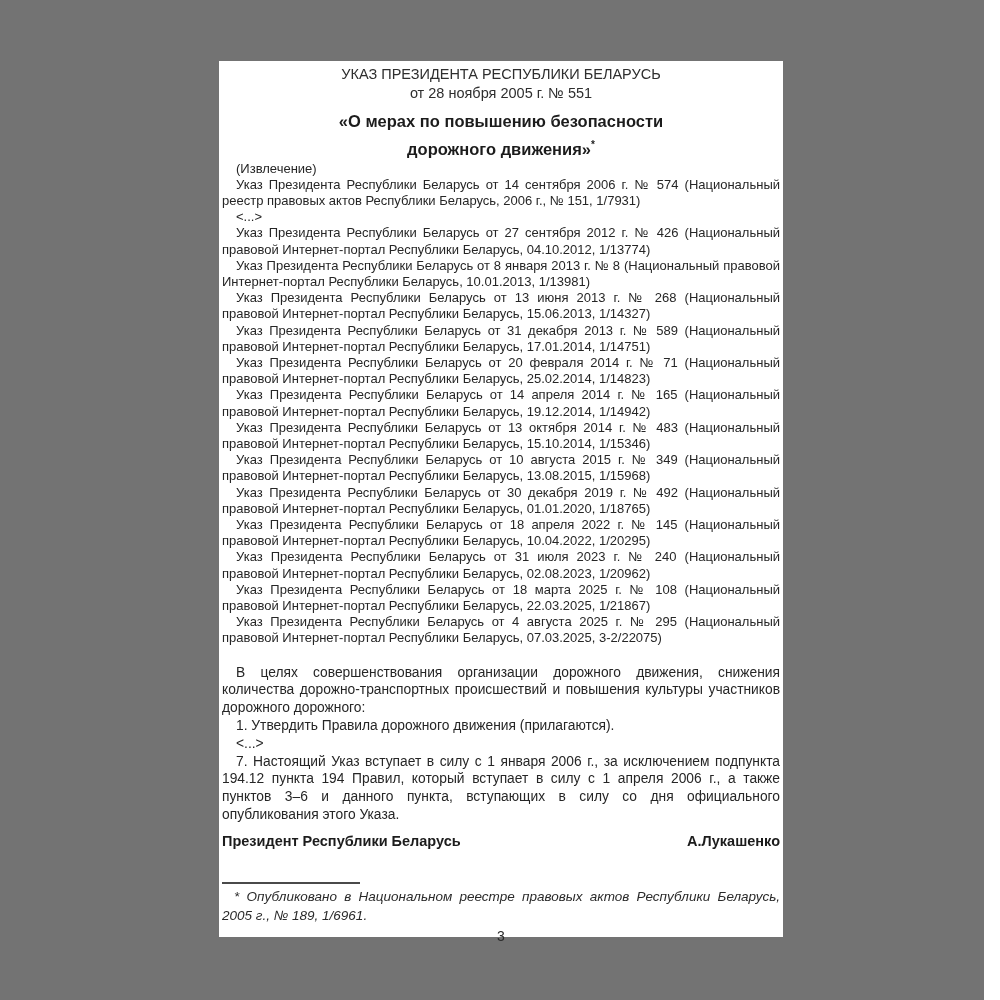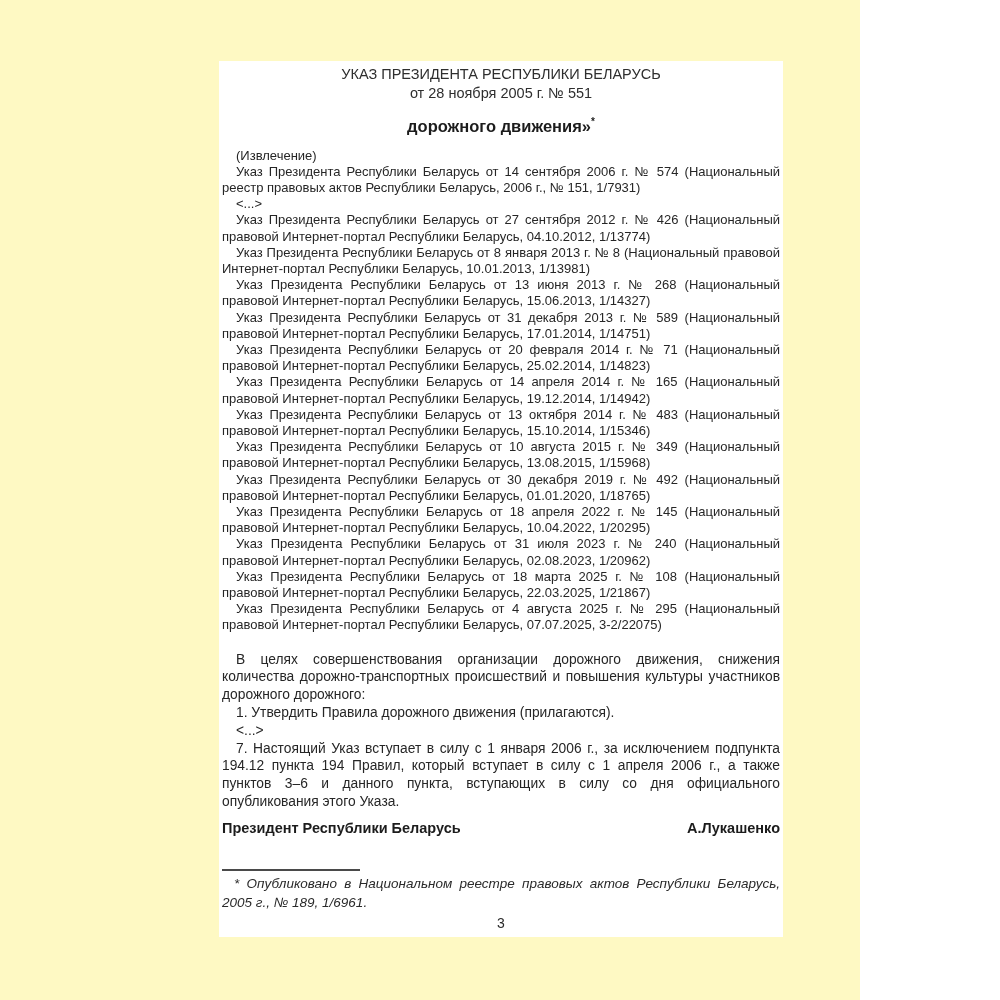--- a/index.html
+++ b/index.html
@@ -1,21 +1,21 @@
 <!DOCTYPE html>
 <html lang="ru"><head>
 <meta charset="utf-8">
 <style>
   * { box-sizing: border-box; }
   html, body { margin: 0; padding: 0; background: #ffffff; }
   .canvas {
     position: relative;
-    width: 860px;
+    width: 984px;
     height: 1000px;
-    background: #fef9c3;
+    background: #737373;
     overflow: hidden;
     font-family: "Liberation Sans", sans-serif;
   }
   .paper {
     position: absolute;
     left: 219px;
     top: 61px;
     width: 564px;
     height: 876px;
     background: #ffffff;
@@ -32,21 +32,20 @@
   .doc-title {
     margin-top: 7px;
     text-align: center;
     font-weight: bold;
     font-size: 16.5px;
     line-height: 23px;
     color: #1c1c1c;
   }
   .doc-title sup { font-size: 10px; }
   .list-section {
-    margin-top: 10px;
     font-size: 13px;
     line-height: 16.2px;
   }
   .list-section p {
     margin: 0;
     text-align: justify;
     text-indent: 14px;
   }
   .main-section {
     margin-top: 17px;
@@ -96,20 +95,21 @@
 
 <div class="canvas">
   <div class="paper">
 
     <div class="doc-header">
       <div>УКАЗ ПРЕЗИДЕНТА РЕСПУБЛИКИ БЕЛАРУСЬ</div>
       <div>от 28 ноября 2005 г. № 551</div>
     </div>
 
     <div class="doc-title">
+      <div>«О мерах по повышению безопасности</div>
       <div><span>дорожного движения»</span><sup>*</sup></div>
     </div>
 
     <div class="list-section">
       <p>(Извлечение)</p>
       <div>
 
       <p>Указ Президента Республики Беларусь от 14 сентября 2006 г. № 574 (Национальный реестр правовых актов Республики Беларусь, 2006 г., № 151, 1/7931)</p>
           <p>&lt;...&gt;</p>
           <p>Указ Президента Республики Беларусь от 27 сентября 2012 г. № 426 (Национальный правовой Интернет-портал Республики Беларусь, 04.10.2012, 1/13774)</p>
@@ -117,21 +117,21 @@
           <p>Указ Президента Республики Беларусь от 13 июня 2013 г. № 268 (Национальный правовой Интернет-портал Республики Беларусь, 15.06.2013, 1/14327)</p>
           <p>Указ Президента Республики Беларусь от 31 декабря 2013 г. № 589 (Национальный правовой Интернет-портал Республики Беларусь, 17.01.2014, 1/14751)</p>
           <p>Указ Президента Республики Беларусь от 20 февраля 2014 г. № 71 (Национальный правовой Интернет-портал Республики Беларусь, 25.02.2014, 1/14823)</p>
           <p>Указ Президента Республики Беларусь от 14 апреля 2014 г. № 165 (Национальный правовой Интернет-портал Республики Беларусь, 19.12.2014, 1/14942)</p>
           <p>Указ Президента Республики Беларусь от 13 октября 2014 г. № 483 (Национальный правовой Интернет-портал Республики Беларусь, 15.10.2014, 1/15346)</p>
           <p>Указ Президента Республики Беларусь от 10 августа 2015 г. № 349 (Национальный правовой Интернет-портал Республики Беларусь, 13.08.2015, 1/15968)</p>
           <p>Указ Президента Республики Беларусь от 30 декабря 2019 г. № 492 (Национальный правовой Интернет-портал Республики Беларусь, 01.01.2020, 1/18765)</p>
           <p>Указ Президента Республики Беларусь от 18 апреля 2022 г. № 145 (Национальный правовой Интернет-портал Республики Беларусь, 10.04.2022, 1/20295)</p>
           <p>Указ Президента Республики Беларусь от 31 июля 2023 г. № 240 (Национальный правовой Интернет-портал Республики Беларусь, 02.08.2023, 1/20962)</p>
           <p>Указ Президента Республики Беларусь от 18 марта 2025 г. № 108 (Национальный правовой Интернет-портал Республики Беларусь, 22.03.2025, 1/21867)</p>
-          <p>Указ Президента Республики Беларусь от 4 августа 2025 г. № 295 (Национальный правовой Интернет-портал Республики Беларусь, 07.07.2025, 3-2/22075)</p>
+          <p>Указ Президента Республики Беларусь от 4 августа 2025 г. № 295 (Национальный правовой Интернет-портал Республики Беларусь, 07.03.2025, 3-2/22075)</p>
         </div>
     </div>
 
     <div class="main-section">
 
     <p>В целях совершенствования организации дорожного движения, снижения количества дорожно-транспортных происшествий и повышения культуры участников дорожного дорожного:</p>
         <p>1. Утвердить Правила дорожного движения (прилагаются).</p>
         <p>&lt;...&gt;</p>
         <p>7. Настоящий Указ вступает в силу с 1 января 2006 г., за исключением подпункта 194.12 пункта 194 Правил, который вступает в силу с 1 апреля 2006 г., а также пунктов 3–6 и данного пункта, вступающих в силу со дня официального опубликования этого Указа.</p>
       </div>

